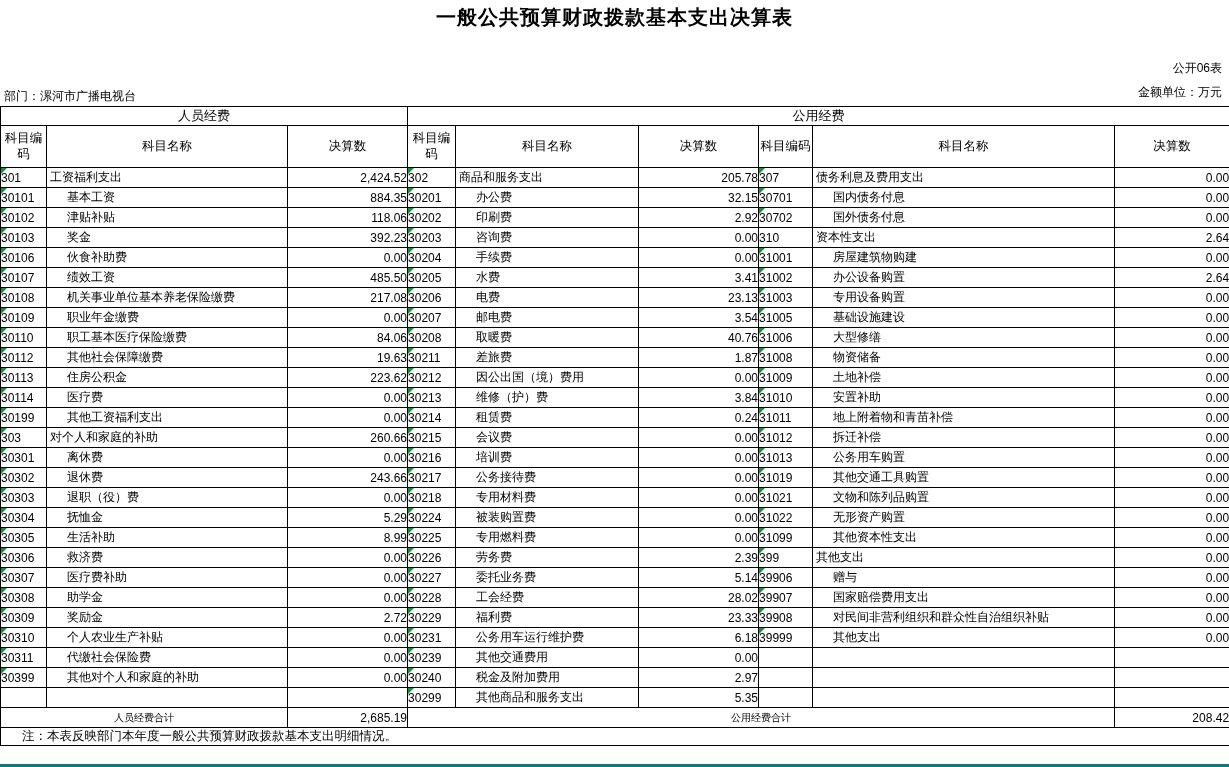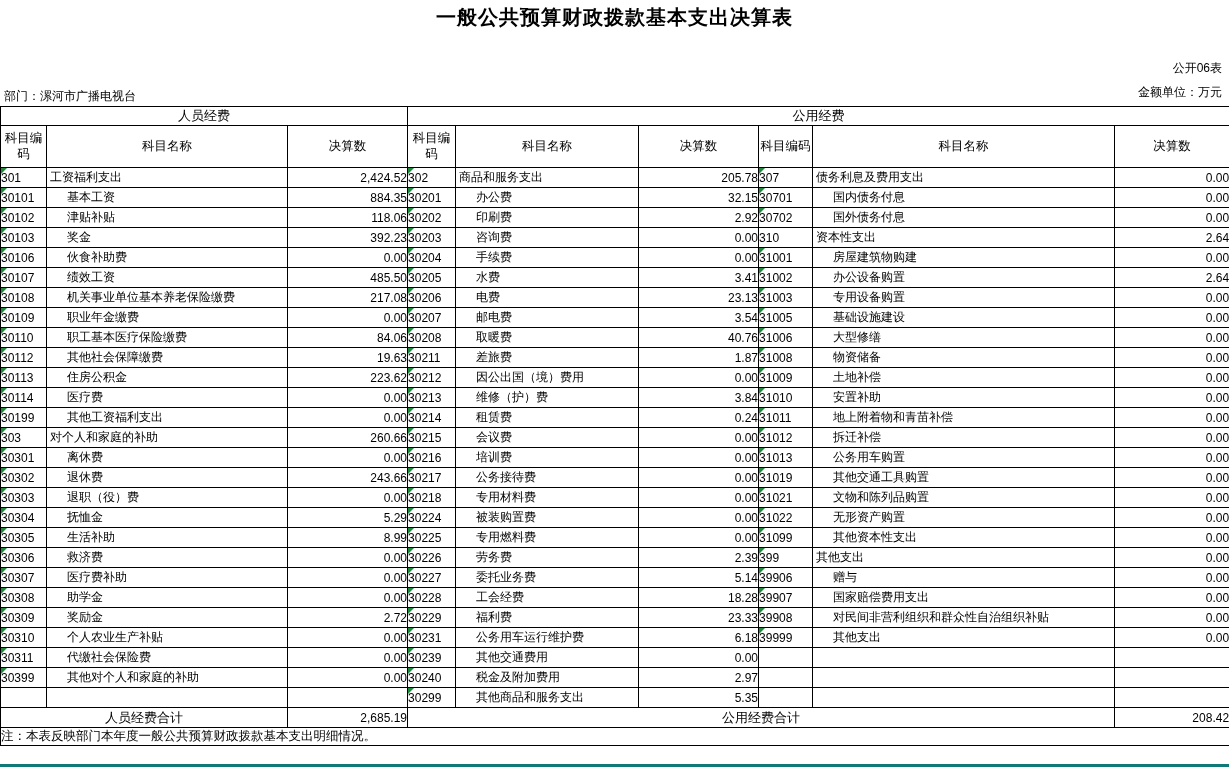--- a/index.html
+++ b/index.html
@@ -34,24 +34,24 @@
   }
   tbody td { height:19px; vertical-align:middle; }
   td.code   { padding-left:3px; position:relative; }
   td.name.top { padding-left:3px; }
   td.name.sub { padding-left:20px; }
   td.amount { text-align:right; padding-right:4px; }
   .tri {
     position:absolute; top:0; left:0; width:0; height:0;
     border-top:6px solid #1f8a3b; border-right:6px solid transparent;
   }
-  tfoot td.total-label { height:19px; text-align:center; font-size:13px; }
+  tfoot td.total-label { height:19px; text-align:center; font-size:10px; }
   tfoot td.amount { height:19px; }
   tfoot td.note {
-    height:16px; text-align:left; padding-left:0; font-size:12.5px;
+    height:16px; text-align:left; padding-left:21px; font-size:12.5px;
     vertical-align:middle;
   }
   .accent-bar {
     position:absolute; left:0; right:0; bottom:0; height:3px;
     background:#0f7878;
   }
 </style>
 </head>
 <body>
 
@@ -322,21 +322,21 @@
         <td class="code">39906<span class="tri"></span></td>
         <td class="name sub">赠与</td>
         <td class="amount">0.00</td>
       </tr>
       <tr>
         <td class="code">30308<span class="tri"></span></td>
         <td class="name sub">助学金</td>
         <td class="amount">0.00</td>
         <td class="code">30228<span class="tri"></span></td>
         <td class="name sub">工会经费</td>
-        <td class="amount">18.28</td>
+        <td class="amount">28.02</td>
         <td class="code">39907<span class="tri"></span></td>
         <td class="name sub">国家赔偿费用支出</td>
         <td class="amount">0.00</td>
       </tr>
       <tr>
         <td class="code">30309<span class="tri"></span></td>
         <td class="name sub">奖励金</td>
         <td class="amount">2.72</td>
         <td class="code">30229<span class="tri"></span></td>
         <td class="name sub">福利费</td>

